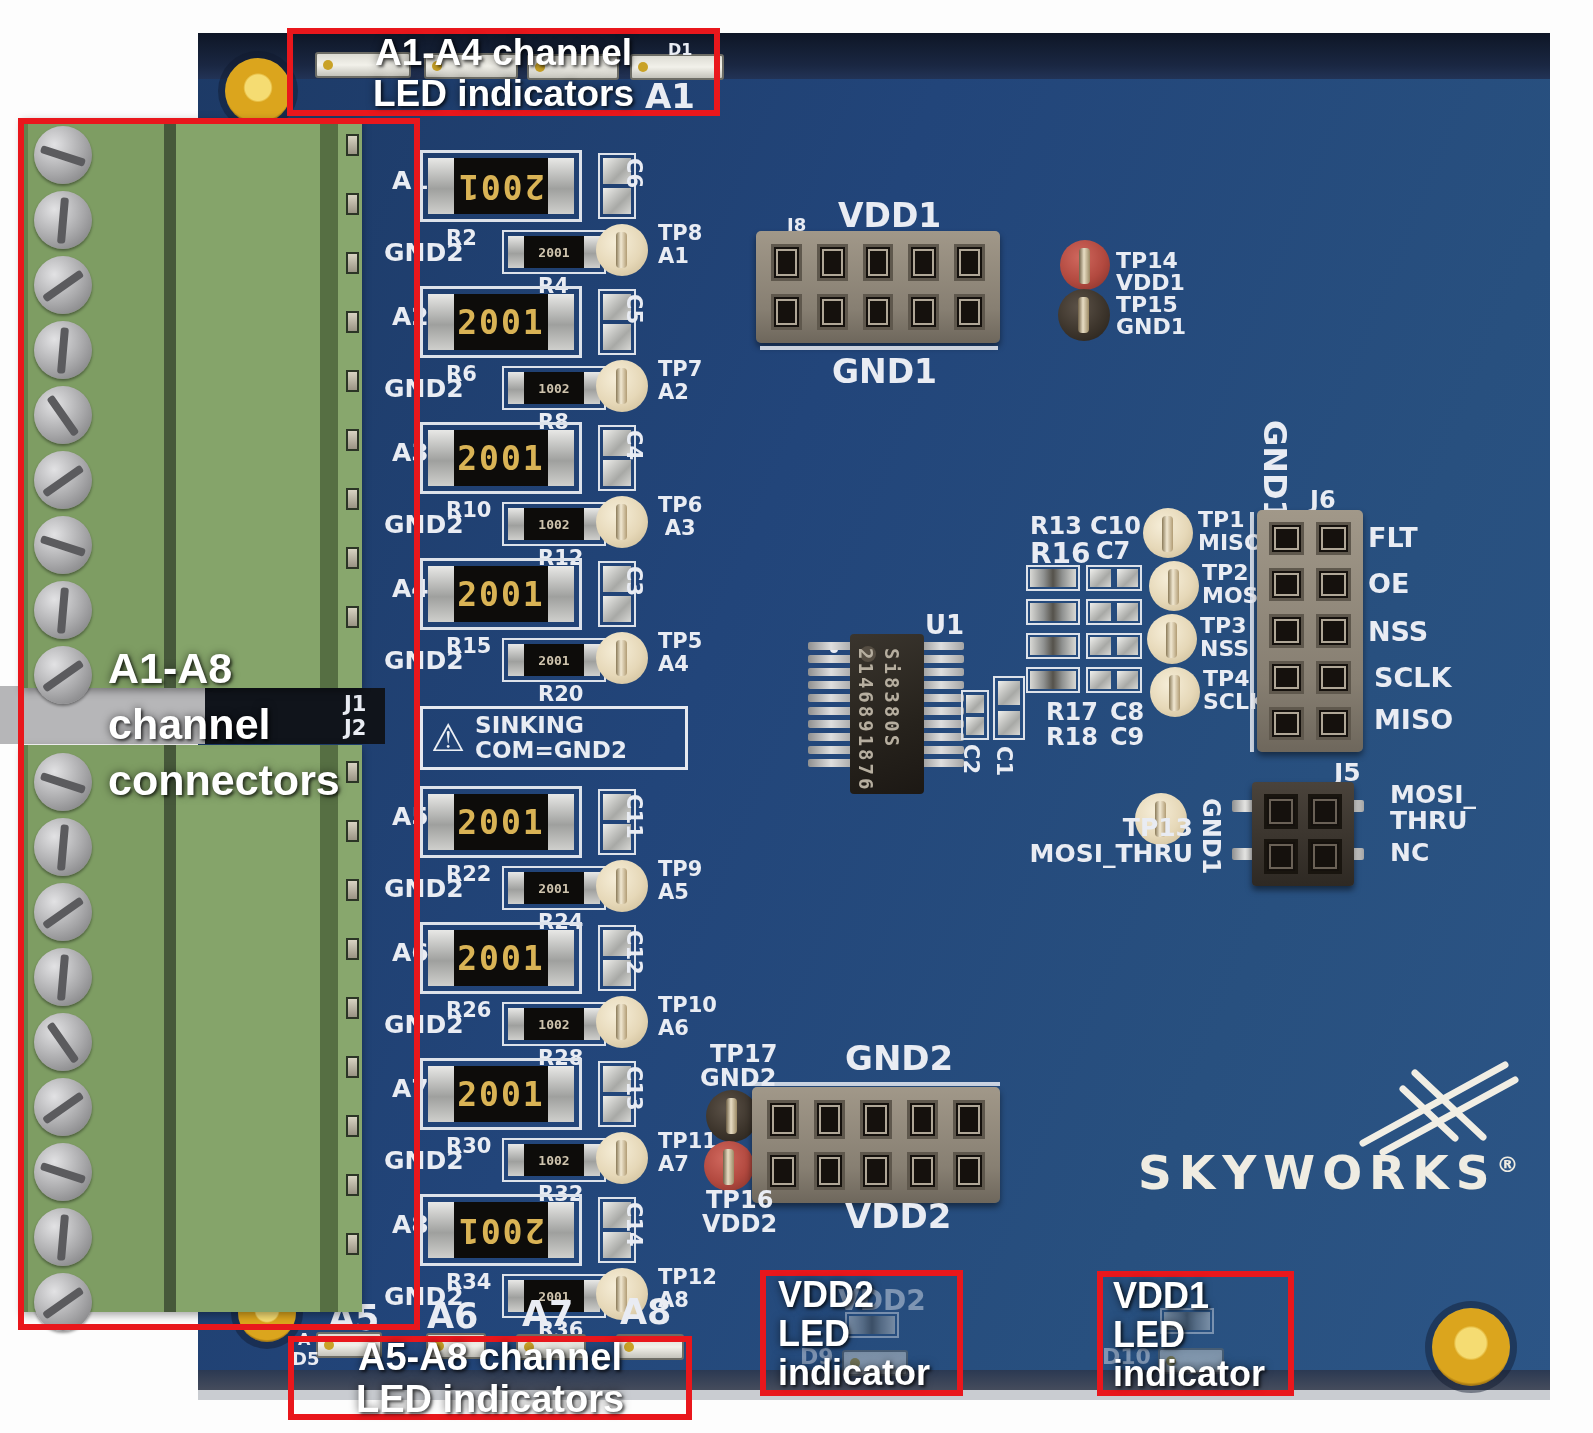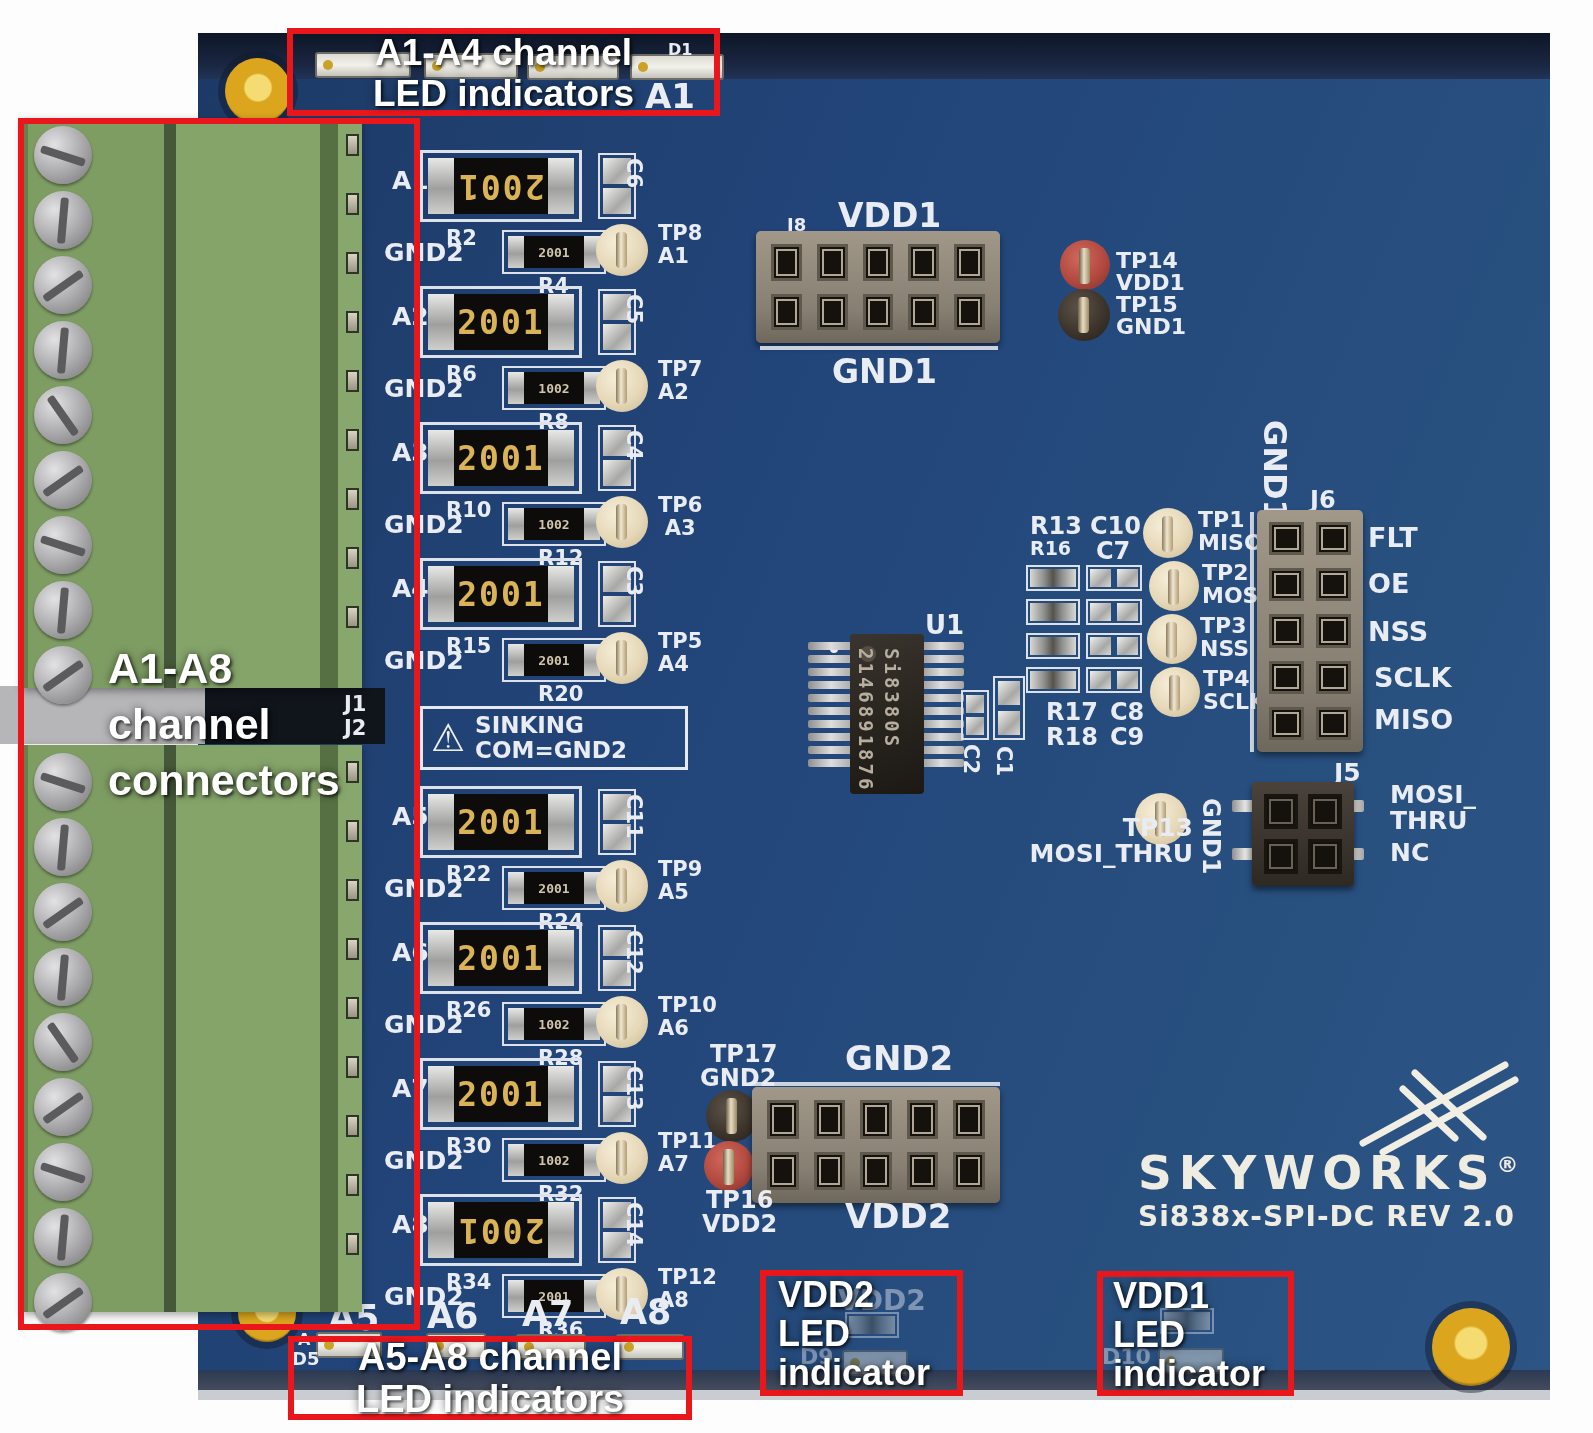--- a/index.html
+++ b/index.html
@@ -406,21 +406,21 @@
   <div class="tp red" style="left:1060px; top:240px; width:50px; height:50px;"></div>
   <div class="tp black" style="left:1058px; top:289px; width:52px; height:52px;"></div>
   <div class="silk" style="left:1116px; top:250px; font-size:22px; line-height:22px;">
     <div>TP14</div>
     <div>VDD1</div>
     <div>TP15</div>
     <div>GND1</div>
   </div>
 
   <div class="silk" style="left:1030px; top:512px; font-size:24px;">R13</div>
-  <div class="silk" style="left:1030px; top:537px; font-size:19px;">R16</div>
+  <div class="silk" style="left:1030px; top:537px; font-size:28px;">R16</div>
   <div class="silk" style="left:1090px; top:512px; font-size:24px;">C10</div>
   <div class="silk" style="left:1096px; top:537px; font-size:24px;">C7</div>
 
   <div style="position:absolute; left:1026px; top:565px;">
     <div class="arr-r" style="left:0; top:0;">
         <div class="arr-r-body"></div>
       </div>
     <div class="arr-r" style="left:0; top:34px;">
         <div class="arr-r-body"></div>
       </div>
@@ -590,21 +590,20 @@
 
   <svg style="position:absolute; left:1355px; top:1055px;" width="170" height="100" viewBox="0 0 170 100">
     <g stroke="#f1eee4" stroke-width="7" stroke-linecap="round">
       <line x1="8" y1="88" x2="150" y2="10"></line>
       <line x1="28" y1="97" x2="160" y2="25"></line>
       <line x1="60" y1="18" x2="128" y2="82"></line>
       <line x1="48" y1="34" x2="100" y2="83"></line>
     </g>
   </svg>
   <div class="brand" style="left:1138px; top:1145px; font-size:47px; letter-spacing:7px;"><span>SKYWORKS</span><sup style="font-size:22px;">®</sup></div>
-  <div class="brand" style="left:1138px; top:1200px; font-size:28px; letter-spacing:1px;">Si838x-SPI-DC REV 2.0</div>
 
   <div>
     <div class="silk" style="left:328px; top:1298px; font-size:35px;">A5</div>
     <div class="silk" style="left:427px; top:1296px; font-size:35px;">A6</div>
     <div class="silk" style="left:522px; top:1294px; font-size:35px;">A7</div>
     <div class="silk" style="left:620px; top:1292px; font-size:35px;">A8</div>
     <div class="led" style="left:316px; top:1332px; width:66px;"></div>
     <div class="led" style="left:426px; top:1333px; width:60px;"></div>
     <div class="led" style="left:516px; top:1334px; width:70px;"></div>
     <div class="led" style="left:616px; top:1334px; width:68px;"></div>

